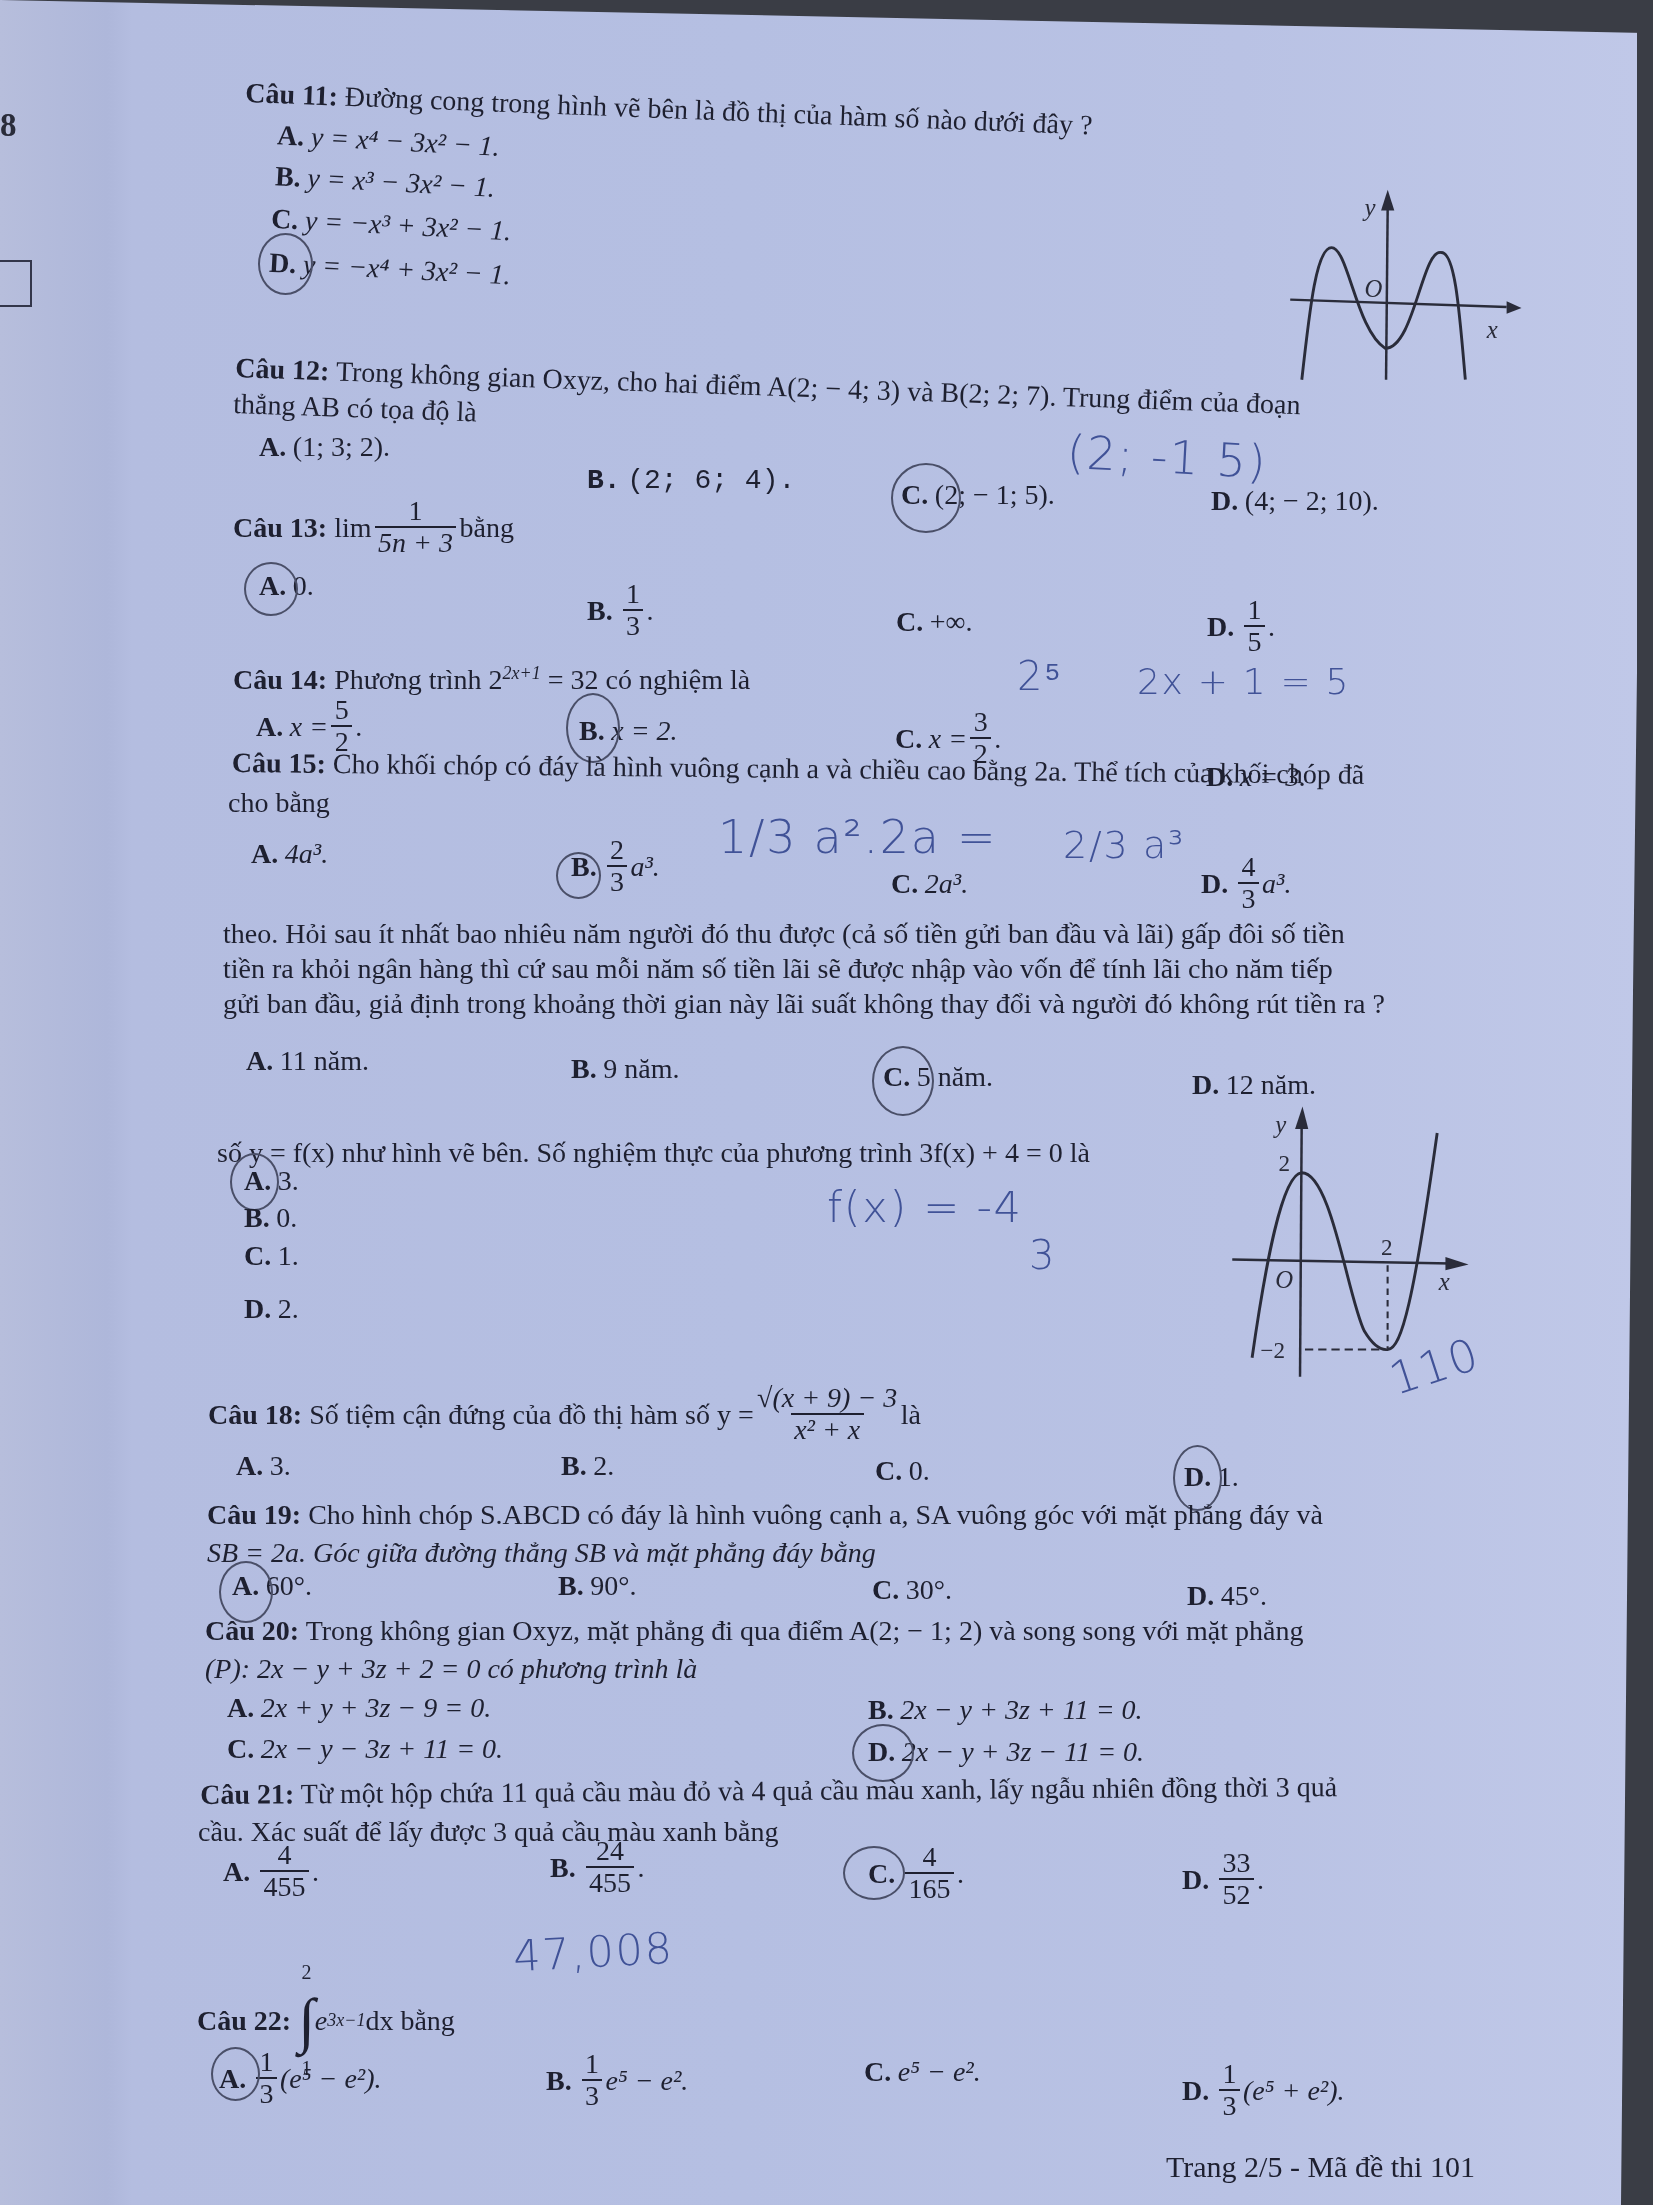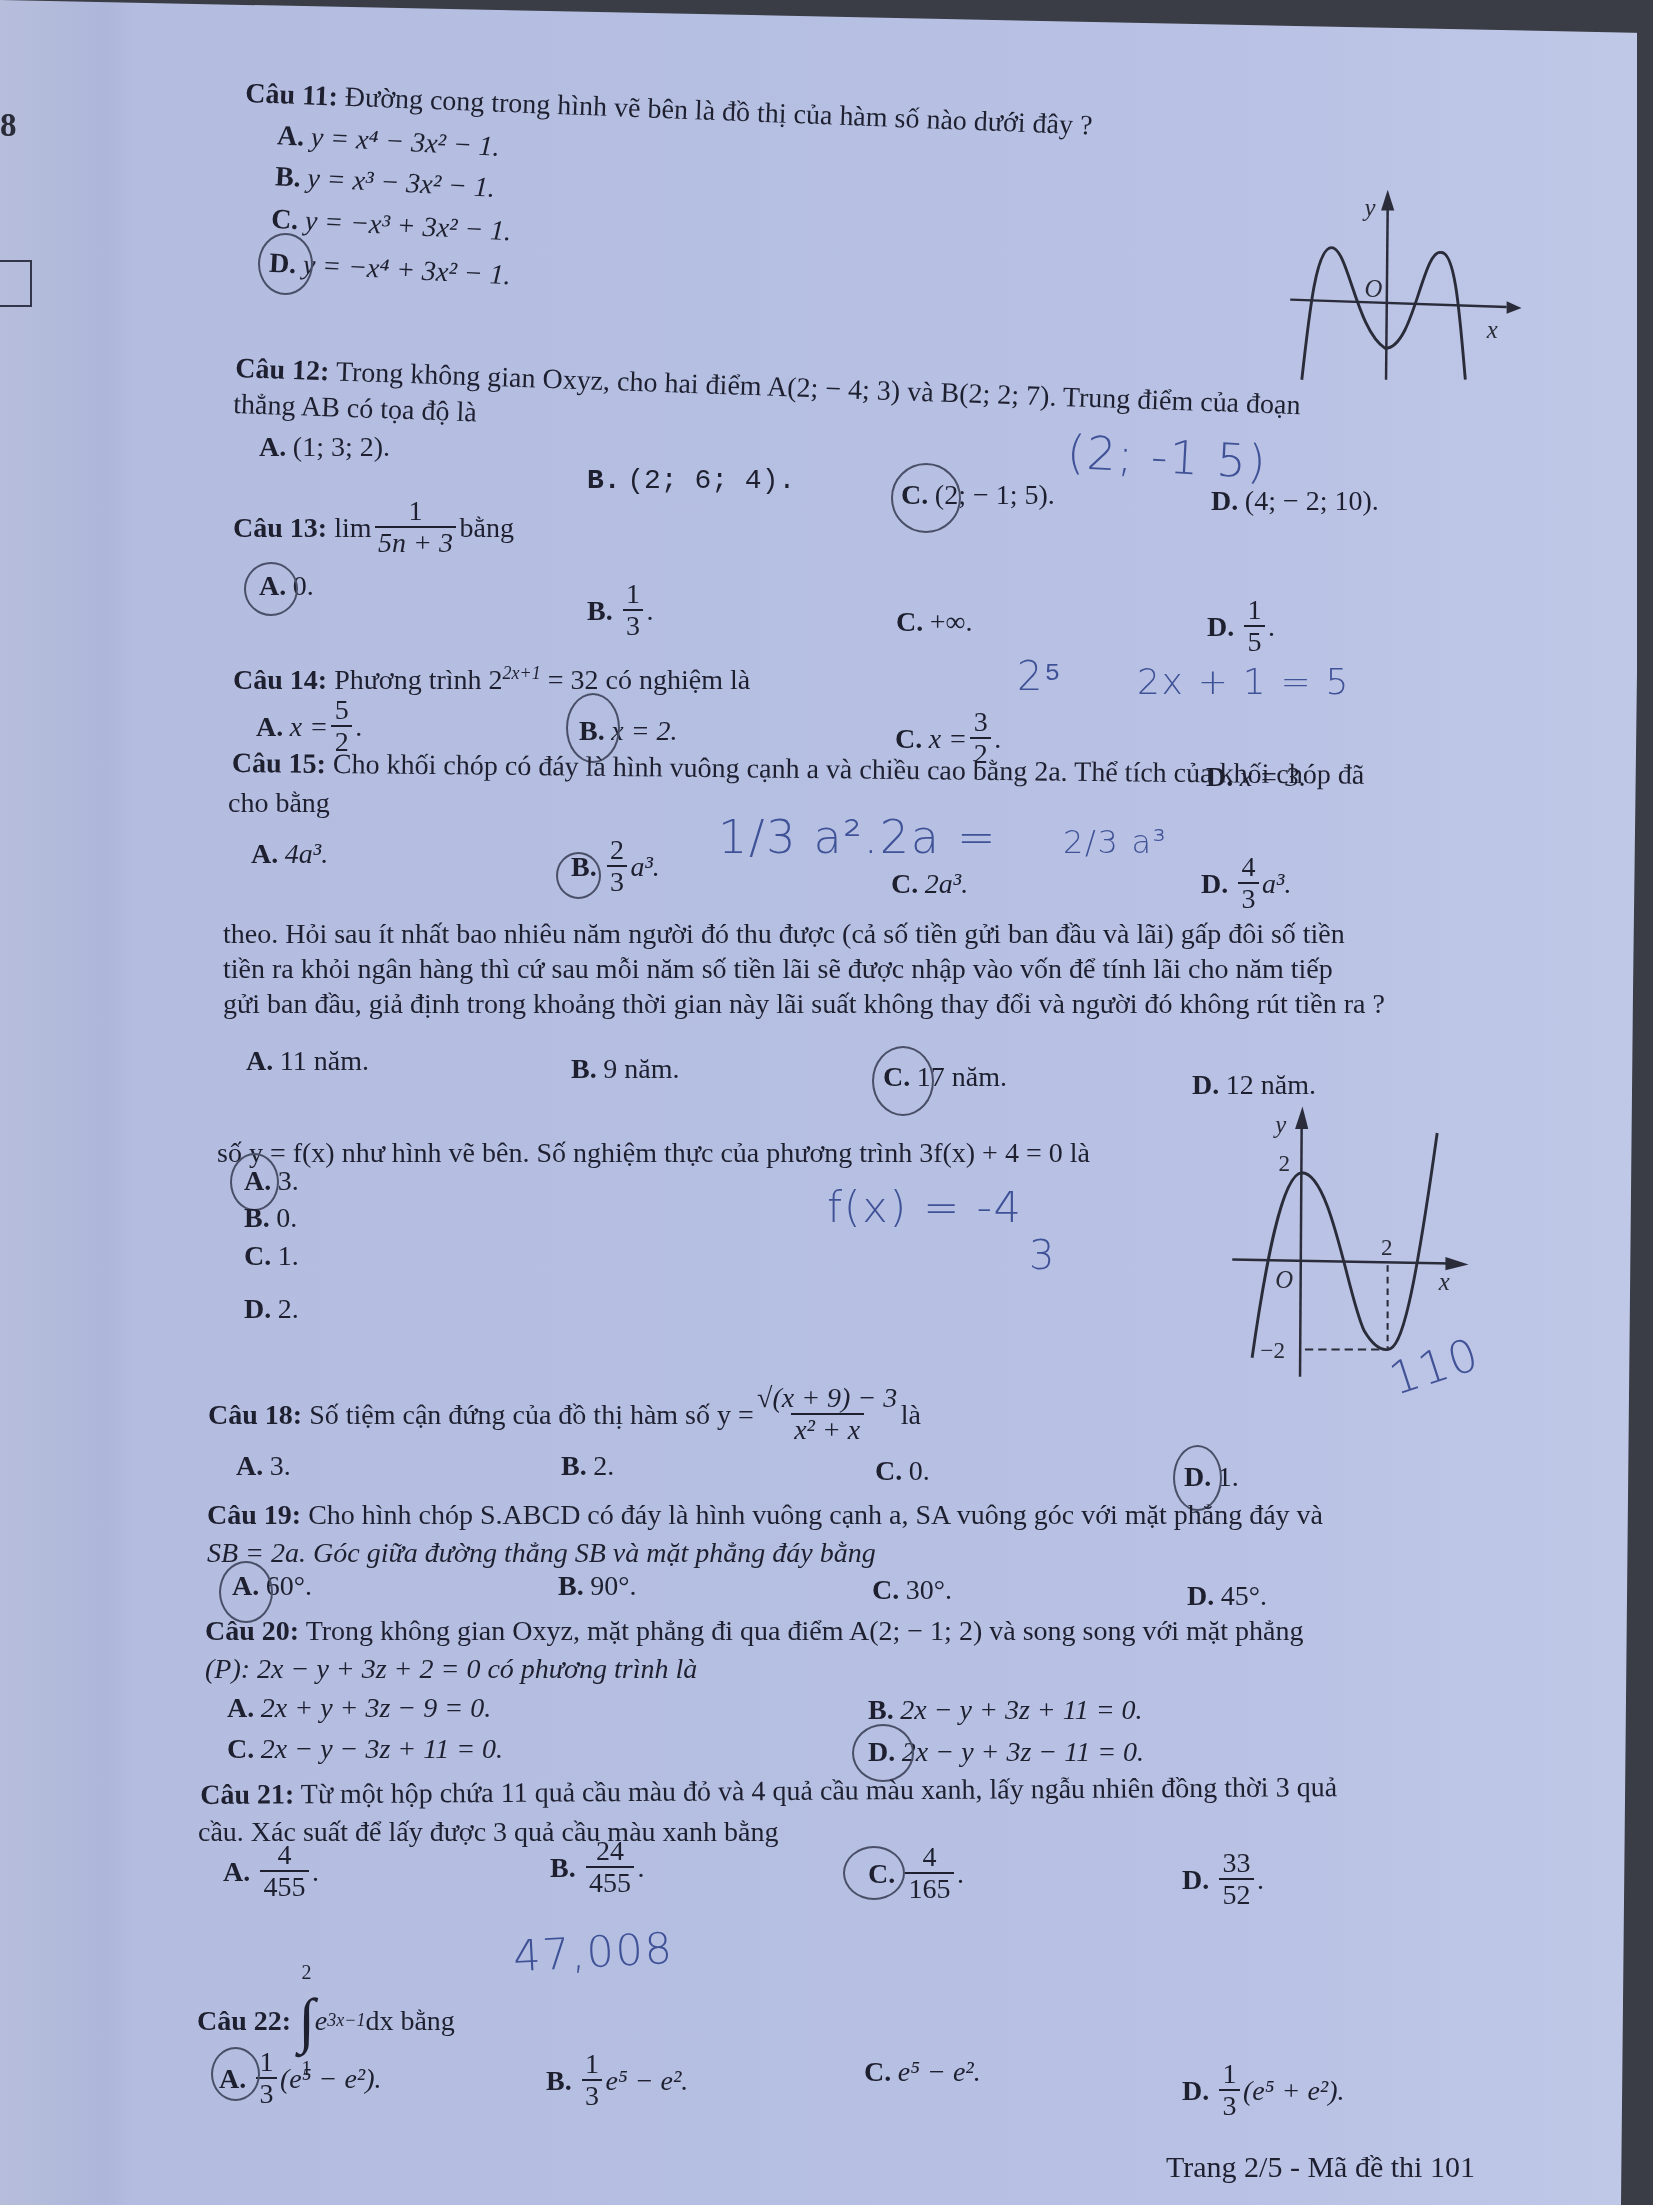--- a/index.html
+++ b/index.html
@@ -145,30 +145,30 @@
   <div class="opt" style="left:891px;top:867px;"><span class="k">C.</span><span class="i">2a³.</span></div>
   <div class="opt" style="left:1201px;top:852px;display:flex;align-items:center;">
       <span class="k">D.</span>
       <span class="frac">
         <span class="n">4</span>
         <span class="d">3</span>
       </span>
       <span class="i">a³.</span>
     </div>
   <div class="hw" style="left:718px;top:810px;">1/3 a².2a =</div>
-  <div class="hw" style="left:1063px;top:823px;font-size:32px;">2/3 a³</div>
+  <div class="hw" style="left:1063px;top:823px;font-size:38px;">2/3 a³</div>
 
   <div class="q" style="left:223px;top:916px;width:1290px;">
     <div style="white-space:nowrap;">theo. Hỏi sau ít nhất bao nhiêu năm người đó thu được (cả số tiền gửi ban đầu và lãi) gấp đôi số tiền</div>
     <div style="white-space:nowrap;">tiền ra khỏi ngân hàng thì cứ sau mỗi năm số tiền lãi sẽ được nhập vào vốn để tính lãi cho năm tiếp</div>
     <div style="white-space:nowrap;">gửi ban đầu, giả định trong khoảng thời gian này lãi suất không thay đổi và người đó không rút tiền ra ?</div>
   </div>
   <div class="opt" style="left:246px;top:1044px;"><span class="k">A.</span><span>11 năm.</span></div>
   <div class="opt" style="left:571px;top:1052px;"><span class="k">B.</span><span>9 năm.</span></div>
-  <div class="opt" style="left:883px;top:1060px;"><span class="k">C.</span><span>17 năm.</span></div>
+  <div class="opt" style="left:883px;top:1060px;"><span class="k">C.</span><span>5 năm.</span></div>
   <div class="circle" style="left:872px;top:1046px;width:58px;height:66px;"></div>
   <div class="opt" style="left:1192px;top:1068px;"><span class="k">D.</span><span>12 năm.</span></div>
 
   <div class="txt" style="left:217px;top:1136px;">số y = f(x) như hình vẽ bên. Số nghiệm thực của phương trình 3f(x) + 4 = 0 là</div>
   <div class="opt" style="left:244px;top:1164px;"><span class="k">A.</span><span>3.</span></div>
   <div class="circle" style="left:230px;top:1153px;width:45px;height:54px;"></div>
   <div class="opt" style="left:244px;top:1201px;"><span class="k">B.</span><span>0.</span></div>
   <div class="opt" style="left:244px;top:1239px;"><span class="k">C.</span><span>1.</span></div>
   <div class="opt" style="left:244px;top:1276px;margin-top:16px;"><span class="k">D.</span><span>2.</span></div>
   <div class="hw" style="left:827px;top:1182px;font-size:43px;">f(x) = -4</div>

